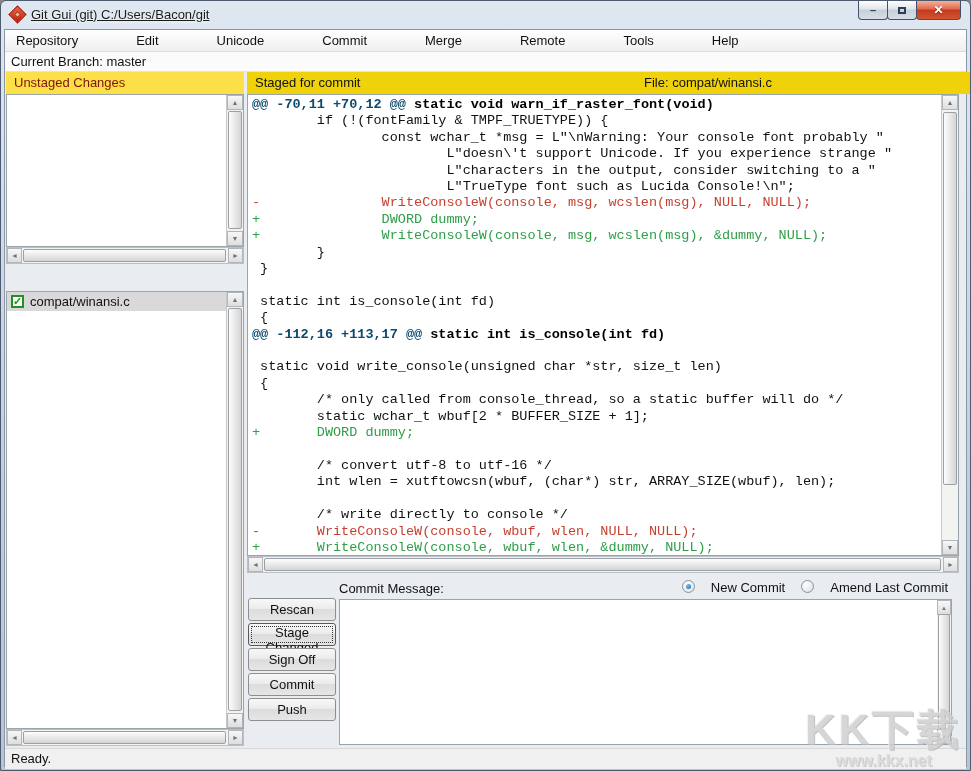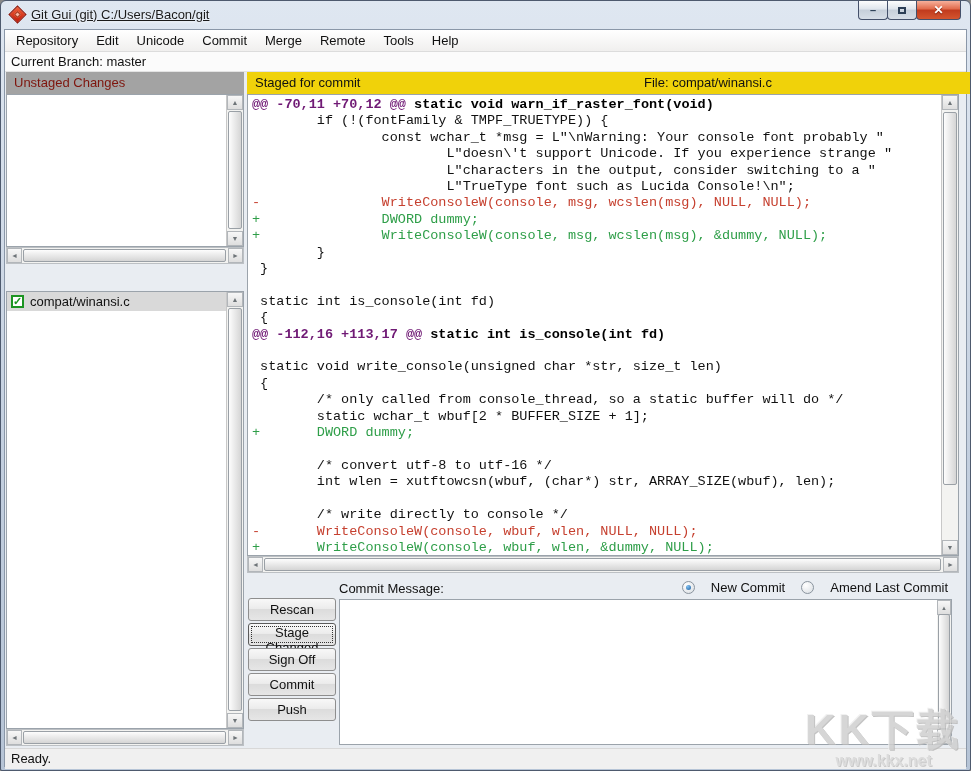--- a/index.html
+++ b/index.html
@@ -24,27 +24,27 @@
     color:#2c3e55;font-size:11px;font-weight:bold;}
   .win-btn.min{width:30px;}
   .win-btn.max{width:30px;}
   .win-btn.close{width:45px;background:linear-gradient(180deg,#f6b09b 0%,#e0694a 45%,#c03a1d 50%,#d4552f 100%);
     color:#fff;text-shadow:0 1px 1px #7c1a06;font-size:12px;}
   .max-glyph{display:inline-block;width:8px;height:7px;border:2px solid #2c3e55;}
   
   .client{position:absolute;left:3px;right:3px;top:28px;bottom:3px;background:#e9edf2;
     border:1px solid #8a97a8;}
   .menubar{position:absolute;left:0;top:0;right:0;height:22px;background:linear-gradient(#ffffff,#f0efee);
-    border-bottom:1px solid #dcdcdc;display:flex;align-items:center;padding-left:2px;}
+    border-bottom:1px solid #dcdcdc;display:flex;align-items:center;padding-left:2px;gap:40px;}
   .menu-item{padding:0 9px;line-height:21px;cursor:default;}
   .branchbar{position:absolute;left:0;top:22px;right:0;height:20px;background:#fbfbfb;
     border-bottom:1px solid #e3e3e3;padding-left:6px;line-height:19px;}
   
   .pane-header{position:absolute;height:22px;line-height:22px;padding-left:8px;}
-  .unstaged-header{left:1px;top:42px;width:238px;background:#a3a3a3;color:#7e150d;}
+  .unstaged-header{left:1px;top:42px;width:238px;background:#fde047;color:#7e150d;}
   .staged-header{left:1px;top:239px;width:238px;background:#90ee90;color:#0f4a0f;margin-top:28px;}
   .diff-header{left:242px;top:42px;width:728px;background:#f0d20a;color:#111;}
   .diff-header .file-label{position:absolute;left:397px;top:0;}
   
   .listbox{position:absolute;background:#fff;border:1px solid #9ba3ab;}
   .unstaged-list{left:1px;top:64px;width:238px;height:153px;}
   .staged-list{left:1px;top:261px;width:238px;height:438px;}
   .file-row{height:19px;display:flex;align-items:center;gap:6px;padding-left:4px;background:#d9d9d9;
     width:calc(100% - 17px);cursor:default;}
   .cbx{width:13px;height:13px;background:#fff;border:2px solid #1d9422;color:#1d9422;
@@ -60,27 +60,27 @@
   .sb .thumb{position:absolute;border:1px solid #9aa0a6;border-radius:2px;}
   .sb.v .thumb{left:1px;right:1px;background:linear-gradient(90deg,#fdfdfd,#d5d5d5);}
   .sb.h .thumb{top:1px;bottom:1px;background:linear-gradient(180deg,#fdfdfd,#d5d5d5);}
   
   .diff-box{position:absolute;left:242px;top:64px;width:712px;height:462px;background:#fff;
     border:1px solid #9ba3ab;overflow:hidden;}
   .diff-body{position:absolute;left:4px;top:2px;right:20px;bottom:0;
     font-family:"Liberation Mono",monospace;font-size:13.5px;line-height:16.4px;white-space:pre;}
   .dline{min-height:16.4px;}
   .dline.hunk{font-weight:bold;}
-  .hunk-range{color:#701a75;}
+  .hunk-range{color:#0c4a6e;}
   .hunk-ctx{color:#000;}
   .dline.del{color:#c6402f;}
   .dline.add{color:#2e9e48;}
   
   .commit-label{position:absolute;left:334px;top:551px;}
-  .radio-row{position:absolute;top:550px;right:18px;display:flex;align-items:center;gap:16px;}
+  .radio-row{position:absolute;top:550px;right:18px;display:flex;gap:16px;}
   .radio{position:relative;width:13px;height:13px;border-radius:50%;border:1px solid #8a949e;
     background:radial-gradient(circle at 35% 30%,#ffffff,#d8dde2);}
   .radio.sel::after{content:"";position:absolute;inset:3px;border-radius:50%;
     background:radial-gradient(circle at 35% 30%,#7fc0f2,#1f5f9e);}
   .btn-col{position:absolute;left:243px;top:568px;width:88px;display:flex;flex-direction:column;gap:2px;}
   .push-btn{height:23px;border:1px solid #8e8e8e;border-radius:3px;
     background:linear-gradient(180deg,#f8f8f8 0%,#ececec 45%,#dcdcdc 50%,#e6e6e6 100%);
     font-family:"Liberation Sans",sans-serif;font-size:13px;color:#111;}
   .push-btn.focused{outline:1px dotted #333;outline-offset:-4px;border-color:#5a5a5a;}
   .commit-msg{position:absolute;left:334px;top:569px;width:613px;height:146px;background:#fff;

